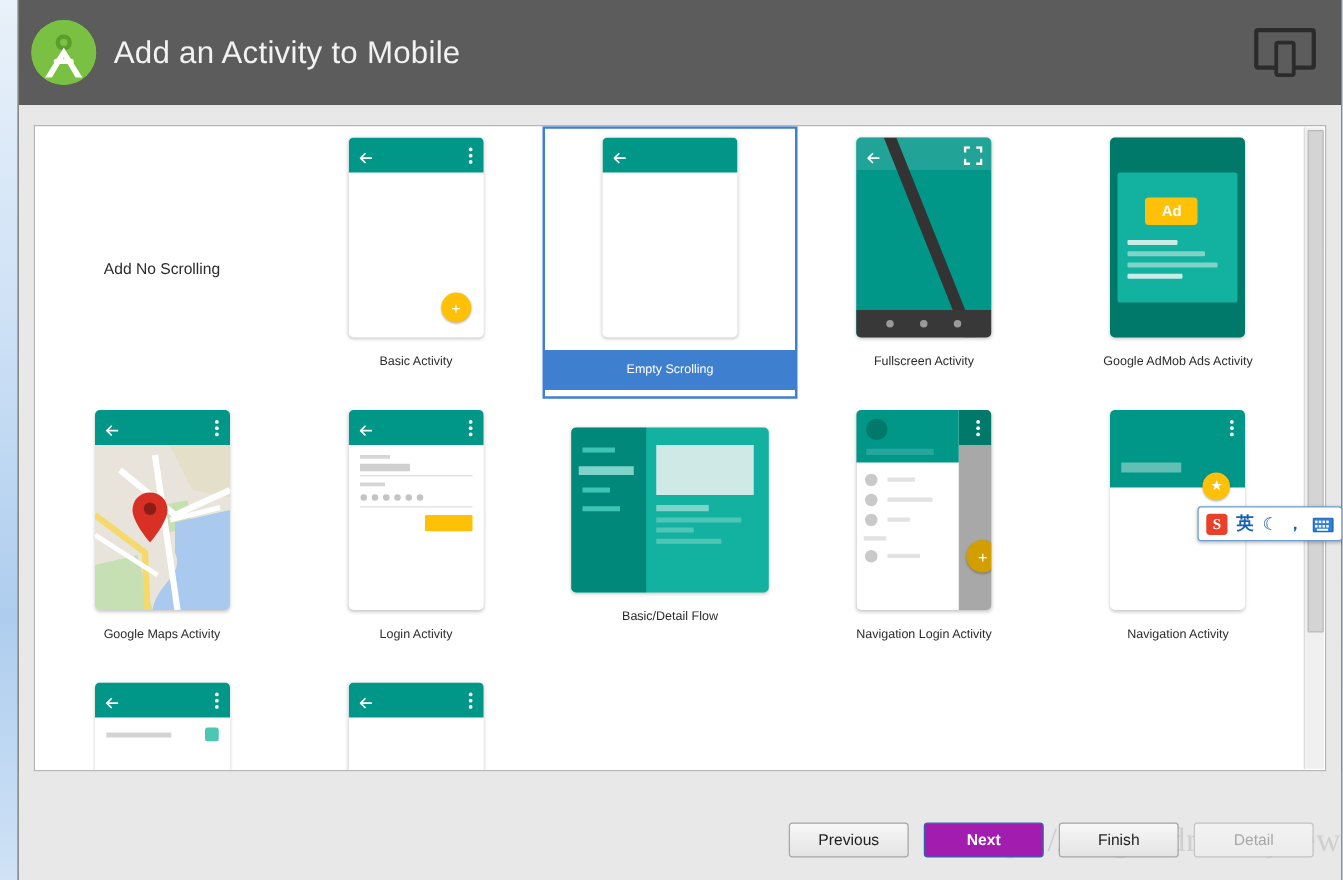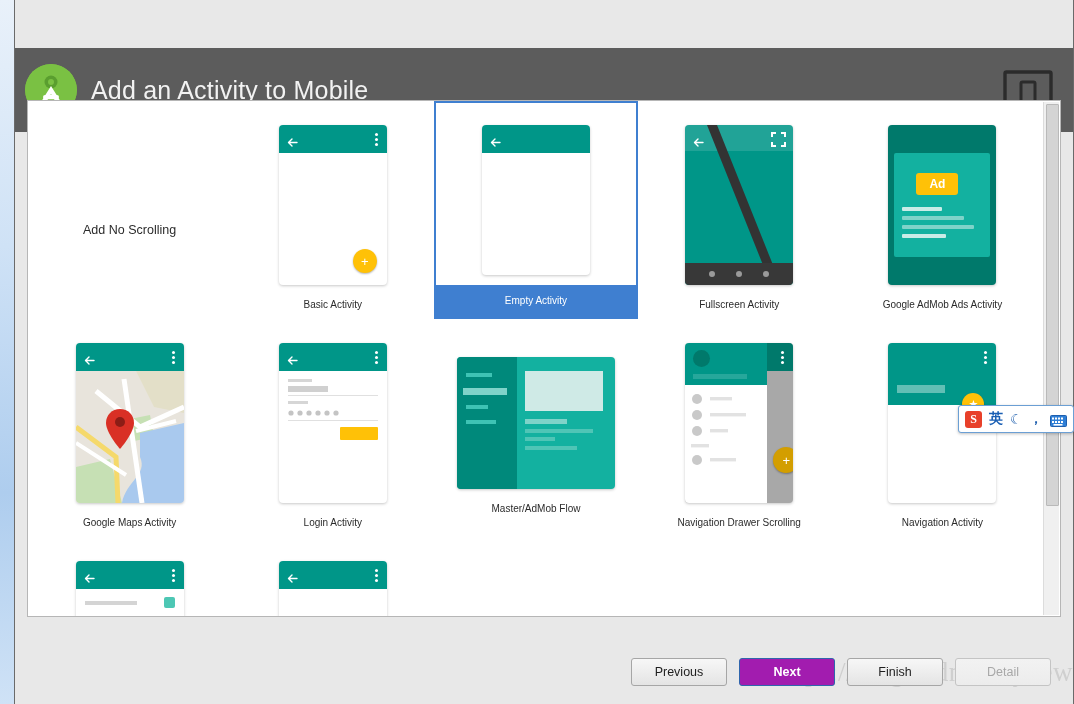--- a/index.html
+++ b/index.html
@@ -19,21 +19,21 @@
     position:absolute;left:14px;top:0;width:1060px;height:704px;
     background:#e8e8e8;
     border-left:1px solid #6a6a6a;border-right:1px solid #6a6a6a;
     box-sizing:border-box;
     overflow:hidden;
   }
   
   .header{
     position:absolute;left:0;top:0;right:0;height:84px;
     background:#5c5c5c;
-    display:flex;align-items:center;margin-top:48px;
+    display:flex;align-items:center;
   }
   .logo{
     width:52px;height:52px;margin-left:10px;border-radius:50%;
     background:#7ac143;
     position:relative;flex:0 0 auto;
     overflow:hidden;
   }
   .logo svg{position:absolute;left:0;top:0;}
   .header-title{
     color:#f2f2f2;font-size:25px;font-weight:400;margin-left:14px;
@@ -55,21 +55,21 @@
     position:absolute;left:0;top:0;width:1016px;
     display:grid;
     grid-template-columns:repeat(5,1fr);
     grid-auto-rows:218px;
   }
   .cell{
     position:relative;
     display:flex;flex-direction:column;align-items:center;justify-content:flex-start;
     box-sizing:border-box;
     border:2px solid transparent;
-    padding-top:22px;
+    padding-top:7px;
   }
   .cell.selected{border-color:#3f7fd0;}
   .thumb{
     width:108px;height:160px;position:relative;
     margin:0 auto;
   }
   .thumb.wide{width:158px;height:132px;margin-top:14px;}
   .thumb.noart{width:108px;height:160px;}
   .label{
     margin-top:12px;font-size:10px;color:#2b2b2b;text-align:center;
@@ -220,21 +220,21 @@
         <div class="thumb">
           <div class="phone">
             <div class="appbar"></div>
             <div class="back">
               <svg width="11" height="11" viewBox="0 0 11 11">
                   <path d="M10 5.5H2M5 2L1.5 5.5L5 9" stroke="#fff" stroke-width="1.4" fill="none" stroke-linecap="round" stroke-linejoin="round"></path>
                 </svg>
             </div>
           </div>
         </div>
-        <div class="label">Empty Activity</div>
+        <div class="label">Empty Scrolling</div>
       </div>
 
       <div class="cell">
         <div class="thumb">
           <div class="phone" style="background:#009688;">
             <div style="position:absolute;left:0;top:0;right:0;height:26px;background:rgba(255,255,255,.13);"></div>
             <svg width="108" height="160" viewBox="0 0 108 160" style="position:absolute;left:0;top:0;">
               <path d="M22 0 L86 160 L96 160 L32 0 Z" fill="#333333"></path>
             </svg>
             <div style="position:absolute;left:0;bottom:0;right:0;height:22px;background:#383838;"></div>
@@ -351,21 +351,21 @@
             <div style="position:absolute;left:6px;top:31px;right:108px;height:7px;background:#7fd3c9;"></div>
             <div style="position:absolute;left:9px;top:48px;width:22px;height:4px;background:#3ec3b4;"></div>
             <div style="position:absolute;left:9px;top:63px;width:30px;height:4px;background:#3ec3b4;"></div>
             <div style="position:absolute;left:68px;top:14px;width:78px;height:40px;background:#cfeae6;"></div>
             <div style="position:absolute;left:68px;top:62px;width:42px;height:5px;background:#7fd3c9;"></div>
             <div style="position:absolute;left:68px;top:72px;width:68px;height:4px;background:#4fc5b6;"></div>
             <div style="position:absolute;left:68px;top:80px;width:30px;height:4px;background:#4fc5b6;"></div>
             <div style="position:absolute;left:68px;top:89px;width:52px;height:4px;background:#4fc5b6;"></div>
           </div>
         </div>
-        <div class="label">Master/AdMob Flow</div>
+        <div class="label">Basic/Detail Flow</div>
       </div>
 
       <div class="cell">
         <div class="thumb">
           <div class="phone" style="background:#a8a8a8;">
             <div style="position:absolute;right:0;top:0;width:28px;height:28px;background:#00796b;"></div>
             <div class="fab" style="right:-6px;bottom:30px;width:26px;height:26px;background:#d39e00;">+</div>
 
             <div style="position:absolute;left:0;top:0;width:82px;bottom:0;background:#ffffff;"></div>
             <div style="position:absolute;left:0;top:0;width:82px;height:42px;background:#009688;"></div>
@@ -382,21 +382,21 @@
               <circle cx="12" cy="73" r="5" fill="#c9c9c9"></circle>
                 <rect x="25" y="71" width="26" height="3.4" fill="#e2e2e2"></rect>
             </svg>
             <div class="dots">
                 <i></i>
                 <i></i>
                 <i></i>
               </div>
           </div>
         </div>
-        <div class="label">Navigation Drawer Scrolling</div>
+        <div class="label">Navigation Login Activity</div>
       </div>
 
       <div class="cell">
         <div class="thumb">
           <div class="phone">
             <div style="position:absolute;left:0;top:0;right:0;height:62px;background:#009688;"></div>
             <div style="position:absolute;left:9px;top:42px;width:48px;height:8px;background:#62bfb5;"></div>
             <div class="dots">
                 <i></i>
                 <i></i>

